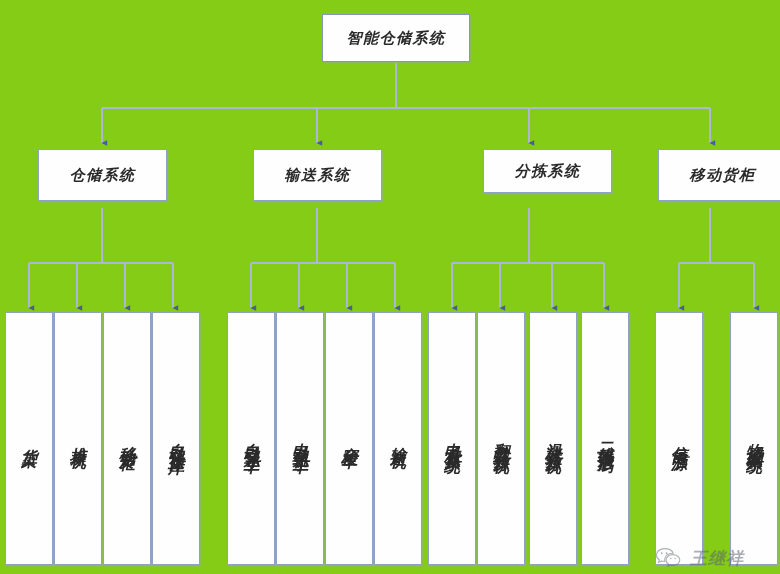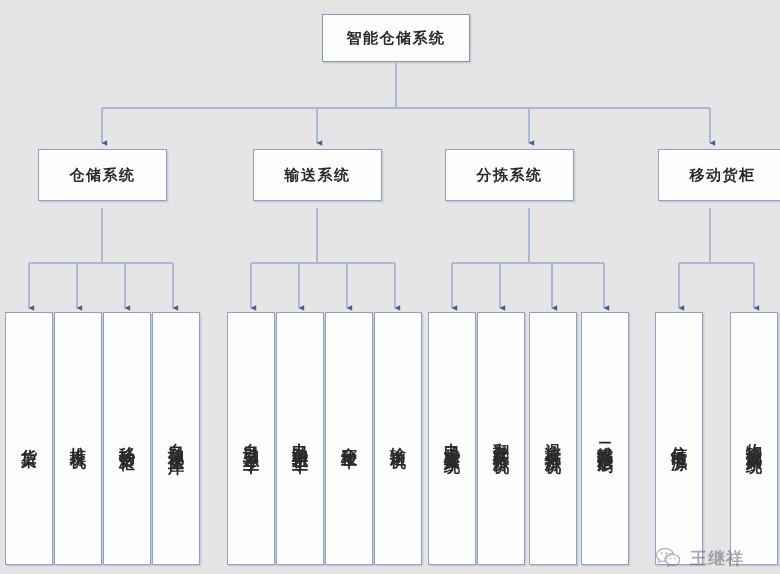--- a/index.html
+++ b/index.html
@@ -8,22 +8,23 @@
     padding: 0;
     background: #ffffff;
   }
   body {
     font-family: "DejaVu Sans", "Liberation Sans", sans-serif;
   }
   #canvas {
     position: relative;
     width: 780px;
     height: 574px;
-    background: #e5e5e5;
+    background: #84cc16;
     overflow: hidden;
+    font-style: italic;
   }
 
   
   #wires {
     position: absolute;
     left: 0;
     top: 0;
     width: 780px;
     height: 574px;
     pointer-events: none;
@@ -158,21 +159,21 @@
   </div>
 
   <div class="node lvl-two" style="left:38px; top:149px; width:129px; height:52px;">
     <span class="node-label">仓储系统</span>
   </div>
 
   <div class="node lvl-two" style="left:253px; top:149px; width:129px; height:52px;">
     <span class="node-label">输送系统</span>
   </div>
 
-  <div class="node lvl-two" style="left:445px; top:149px; width:129px; height:52px;">
+  <div class="node lvl-two" style="left:483px; top:149px; width:129px; height:44px;">
     <span class="node-label">分拣系统</span>
   </div>
 
   <div class="node lvl-two" style="left:658px; top:149px; width:129px; height:52px;">
     <span class="node-label">移动货柜</span>
   </div>
 
   <div class="node lvl-leaf" style="left:5px; top:312px; width:48px; height:253px;">
     <span class="node-label">货架</span>
   </div>

